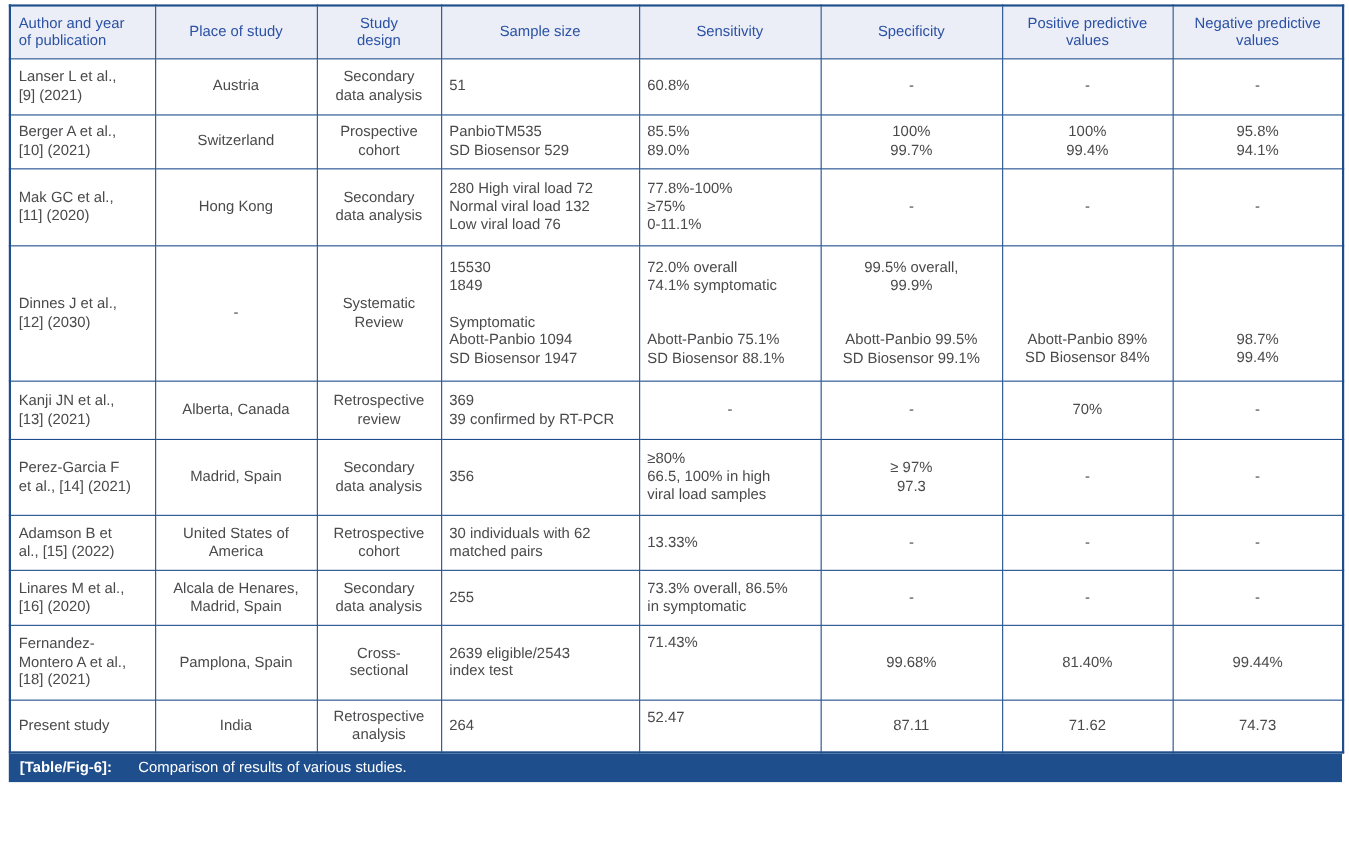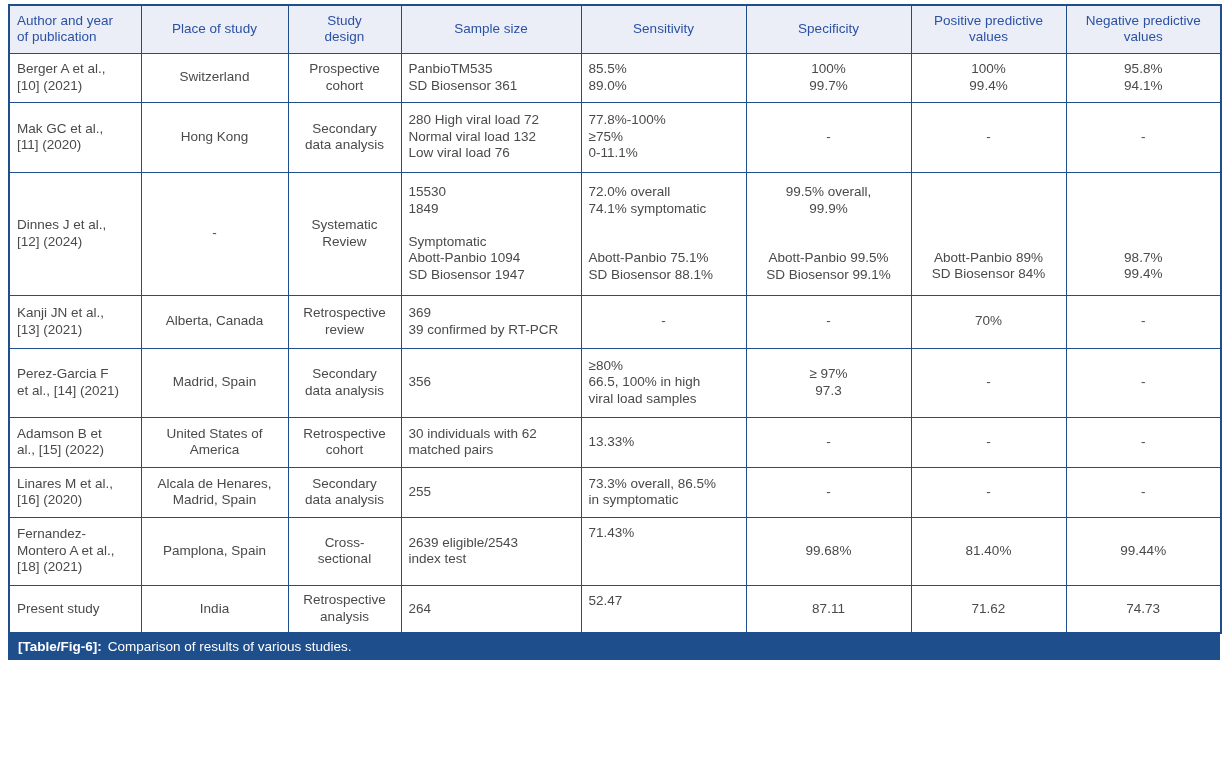--- a/index.html
+++ b/index.html
@@ -14,21 +14,21 @@
   td:nth-child(1){text-align:left;}
   td:nth-child(2),td:nth-child(3){text-align:center;}
   td:nth-child(4),td:nth-child(5){text-align:left;}
   td:nth-child(6),td:nth-child(7),td:nth-child(8){text-align:center;}
   td.ac{text-align:center;}
   td.vtop{vertical-align:top;padding-top:7px;}
   td.vbottom{vertical-align:bottom;padding-bottom:12px;}
   .caption-bar{width:1212px;box-sizing:border-box;background:#1f4e8c;color:#ffffff;
                padding:4px 10px 5px 10px;font-size:13.5px;line-height:17px;}
   .caption-tag{font-weight:bold;margin-top:28px;}
-  .caption-text{margin-left:6px;}
+  .caption-text{margin-left:24px;}
 </style>
 </head>
 <body>
 
 <div class="page">
   <table>
     <colgroup>
       <col style="width:132px">
         <col style="width:147px">
         <col style="width:113px">
@@ -48,28 +48,40 @@
         <th>Sample size</th>
         <th>Sensitivity</th>
         <th>Specificity</th>
         <th>Positive predictive
 values</th>
         <th>Negative predictive
 values</th>
       </tr>
     </thead>
     <tbody>
+      <tr style="height:51px">
+        <td>Lanser L et al.,
+[9] (2021)</td>
+        <td>Austria</td>
+        <td>Secondary
+data analysis</td>
+        <td>51</td>
+        <td>60.8%</td>
+        <td>-</td>
+        <td>-</td>
+        <td>-</td>
+      </tr>
       <tr style="height:49px">
         <td>Berger A et al.,
 [10] (2021)</td>
         <td>Switzerland</td>
         <td>Prospective
 cohort</td>
         <td>PanbioTM535
-SD Biosensor 361</td>
+SD Biosensor 529</td>
         <td>85.5%
 89.0%</td>
         <td>100%
 99.7%</td>
         <td>100%
 99.4%</td>
         <td>95.8%
 94.1%</td>
       </tr>
       <tr style="height:70px">
@@ -83,21 +95,21 @@
 Low viral load 76</td>
         <td>77.8%-100%
 ≥75%
 0-11.1%</td>
         <td>-</td>
         <td>-</td>
         <td>-</td>
       </tr>
       <tr style="height:123px">
         <td>Dinnes J et al.,
-[12] (2024)</td>
+[12] (2030)</td>
         <td>-</td>
         <td>Systematic
 Review</td>
         <td>15530
 1849
 
 Symptomatic
 Abott-Panbio 1094
 SD Biosensor 1947</td>
         <td>72.0% overall

